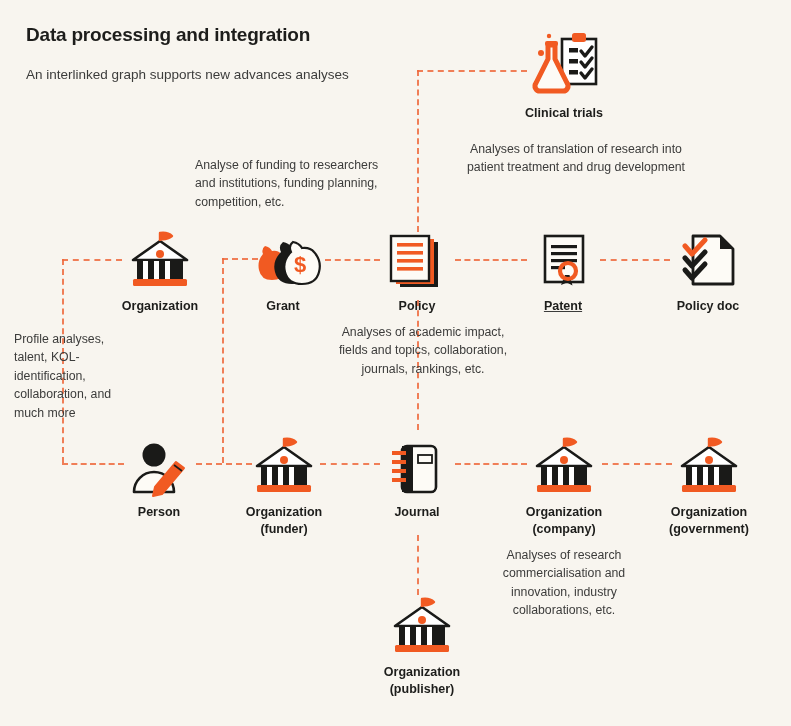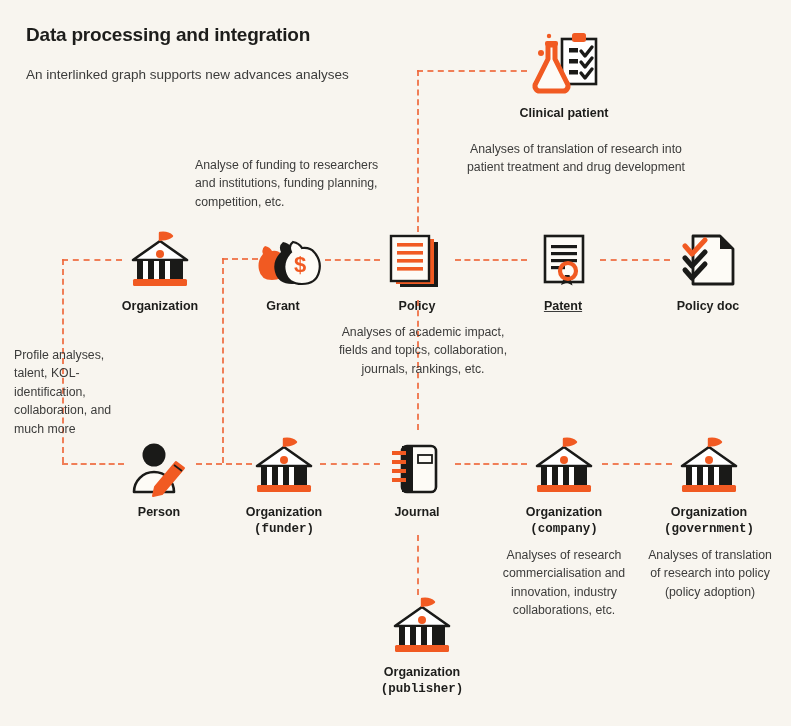--- a/index.html
+++ b/index.html
@@ -45,21 +45,21 @@
   
   .node{position:absolute;text-align:center;}
   .node .icon{
     display:flex;align-items:flex-end;justify-content:center;
     height:62px;margin-bottom:8px;
   }
   .node .label{
     font-size:12.5px;font-weight:bold;color:var(--ink);
     line-height:1.35;white-space:nowrap;
   }
-  .node .label .l2{display:block;font-family:Liberation Mono, monospace;}
+  .node .label .l2{display:block;}
   .desc{
     position:absolute;text-align:center;
     font-size:12.3px;line-height:1.5;color:var(--body);
   }
   .blurb{
     position:absolute;text-align:left;
     font-size:12.3px;line-height:1.5;color:var(--body);
   }
   svg{display:block;overflow:visible;}
 </style>
@@ -105,21 +105,21 @@
         <path d="M53 20 l4 5 l7 -9" fill="none" stroke="#1a1a18" stroke-width="3.4" stroke-linecap="round" stroke-linejoin="round"></path>
         <path d="M53 31 l4 5 l7 -9" fill="none" stroke="#1a1a18" stroke-width="3.4" stroke-linecap="round" stroke-linejoin="round"></path>
         <path d="M53 42 l4 5 l7 -9" fill="none" stroke="#1a1a18" stroke-width="3.4" stroke-linecap="round" stroke-linejoin="round"></path>
 
         <path d="M20 14 l0 14 L8 52 a5 5 0 0 0 4.4 8 l22.2 0 a5 5 0 0 0 4.4 -8 L27 28 l0 -14 z" fill="#fdfbf6" stroke="#f15a22" stroke-width="5" stroke-linejoin="round"></path>
         <rect x="17" y="10" width="13" height="5" rx="2" fill="#f15a22"></rect>
         <circle cx="13" cy="22" r="3" fill="#f15a22"></circle>
         <circle cx="21" cy="5" r="2.2" fill="#f15a22"></circle>
       </svg>
     </div>
-    <div class="label">Clinical patient</div>
+    <div class="label">Clinical trials</div>
   </div>
   <div class="desc" style="left:452px;top:140px;width:224px;margin-left:12px;">Analyses of translation of research into patient treatment and drug development</div>
 
   <div class="blurb" style="left:195px;top:156px;width:200px;">Analyse of funding to researchers and institutions, funding planning, competition, etc.</div>
 
   <div class="node" style="left:110px;top:228px;width:100px;">
     <div class="icon">
       <svg width="66" height="52" viewBox="0 0 66 52">
         <path d="M33 3 L60 22 L6 22 Z" fill="#fff" stroke="#1a1a18" stroke-width="2.6" stroke-linejoin="round"></path>
         <circle cx="33" cy="16" r="4" fill="#f15a22"></circle>
@@ -183,21 +183,21 @@
         <path d="M14 2 h27 l13 13 v35 h-40 z" fill="#fdfbf6" stroke="#1a1a18" stroke-width="2.8" stroke-linejoin="round"></path>
         <path d="M41 2 l13 13 h-13 z" fill="#1a1a18"></path>
         <path d="M6 12 l7 8 l13 -14" fill="none" stroke="#f15a22" stroke-width="5" stroke-linecap="round" stroke-linejoin="round"></path>
         <path d="M6 24 l7 8 l13 -14" fill="none" stroke="#1a1a18" stroke-width="5" stroke-linecap="round" stroke-linejoin="round"></path>
         <path d="M6 36 l7 8 l13 -14" fill="none" stroke="#1a1a18" stroke-width="5" stroke-linecap="round" stroke-linejoin="round"></path>
       </svg>
     </div>
     <div class="label">Policy doc</div>
   </div>
 
-  <div class="blurb" style="left:14px;top:330px;width:122px;margin-top:16px;">Profile analyses, talent, KOL-identification, collaboration, and much more</div>
+  <div class="blurb" style="left:14px;top:330px;width:122px;">Profile analyses, talent, KOL-identification, collaboration, and much more</div>
 
   <div class="node" style="left:119px;top:434px;width:80px;">
     <div class="icon">
       <svg width="58" height="54" viewBox="0 0 58 54">
         <circle cx="24" cy="13" r="11.5" fill="#1a1a18"></circle>
         <path d="M4 50 a20 20 0 0 1 40 0 z" fill="#fdfbf6" stroke="#1a1a18" stroke-width="2.6" stroke-linejoin="round"></path>
         <path d="M46 20 l8 6 l-22 26 l-9 2 l2 -9 z" fill="#f15a22" stroke="#f15a22" stroke-width="2" stroke-linejoin="round"></path>
         <path d="M44 23 l8 6" stroke="#1a1a18" stroke-width="1.6"></path>
       </svg>
     </div>
@@ -270,21 +270,20 @@
         <rect x="27" y="23" width="5" height="18" fill="#fff"></rect>
         <rect x="38" y="23" width="5" height="18" fill="#fff"></rect>
         <rect x="6" y="41" width="54" height="7" rx="1.5" fill="#f15a22"></rect>
       </svg>
     </div>
     <div class="label">
       <span>Organization</span>
       <span class="l2">(government)</span>
     </div>
   </div>
-  <div class="desc" style="left:643px;top:546px;width:134px;">Analyses of translation of research into policy (policy adoption)</div>
 
   <div class="node" style="left:372px;top:594px;width:100px;">
     <div class="icon">
       <svg width="66" height="52" viewBox="0 0 66 52">
         <path d="M33 3 L60 22 L6 22 Z" fill="#fff" stroke="#1a1a18" stroke-width="2.6" stroke-linejoin="round"></path>
         <circle cx="33" cy="16" r="4" fill="#f15a22"></circle>
         <path d="M33 3 L33 -5 M33 -5 q8 -1 12 3 q-5 4 -12 3 z" fill="#f15a22" stroke="#f15a22" stroke-width="2.4" stroke-linejoin="round"></path>
         <rect x="10" y="23" width="46" height="18" fill="#1a1a18"></rect>
         <rect x="16" y="23" width="5" height="18" fill="#fff"></rect>
         <rect x="27" y="23" width="5" height="18" fill="#fff"></rect>

